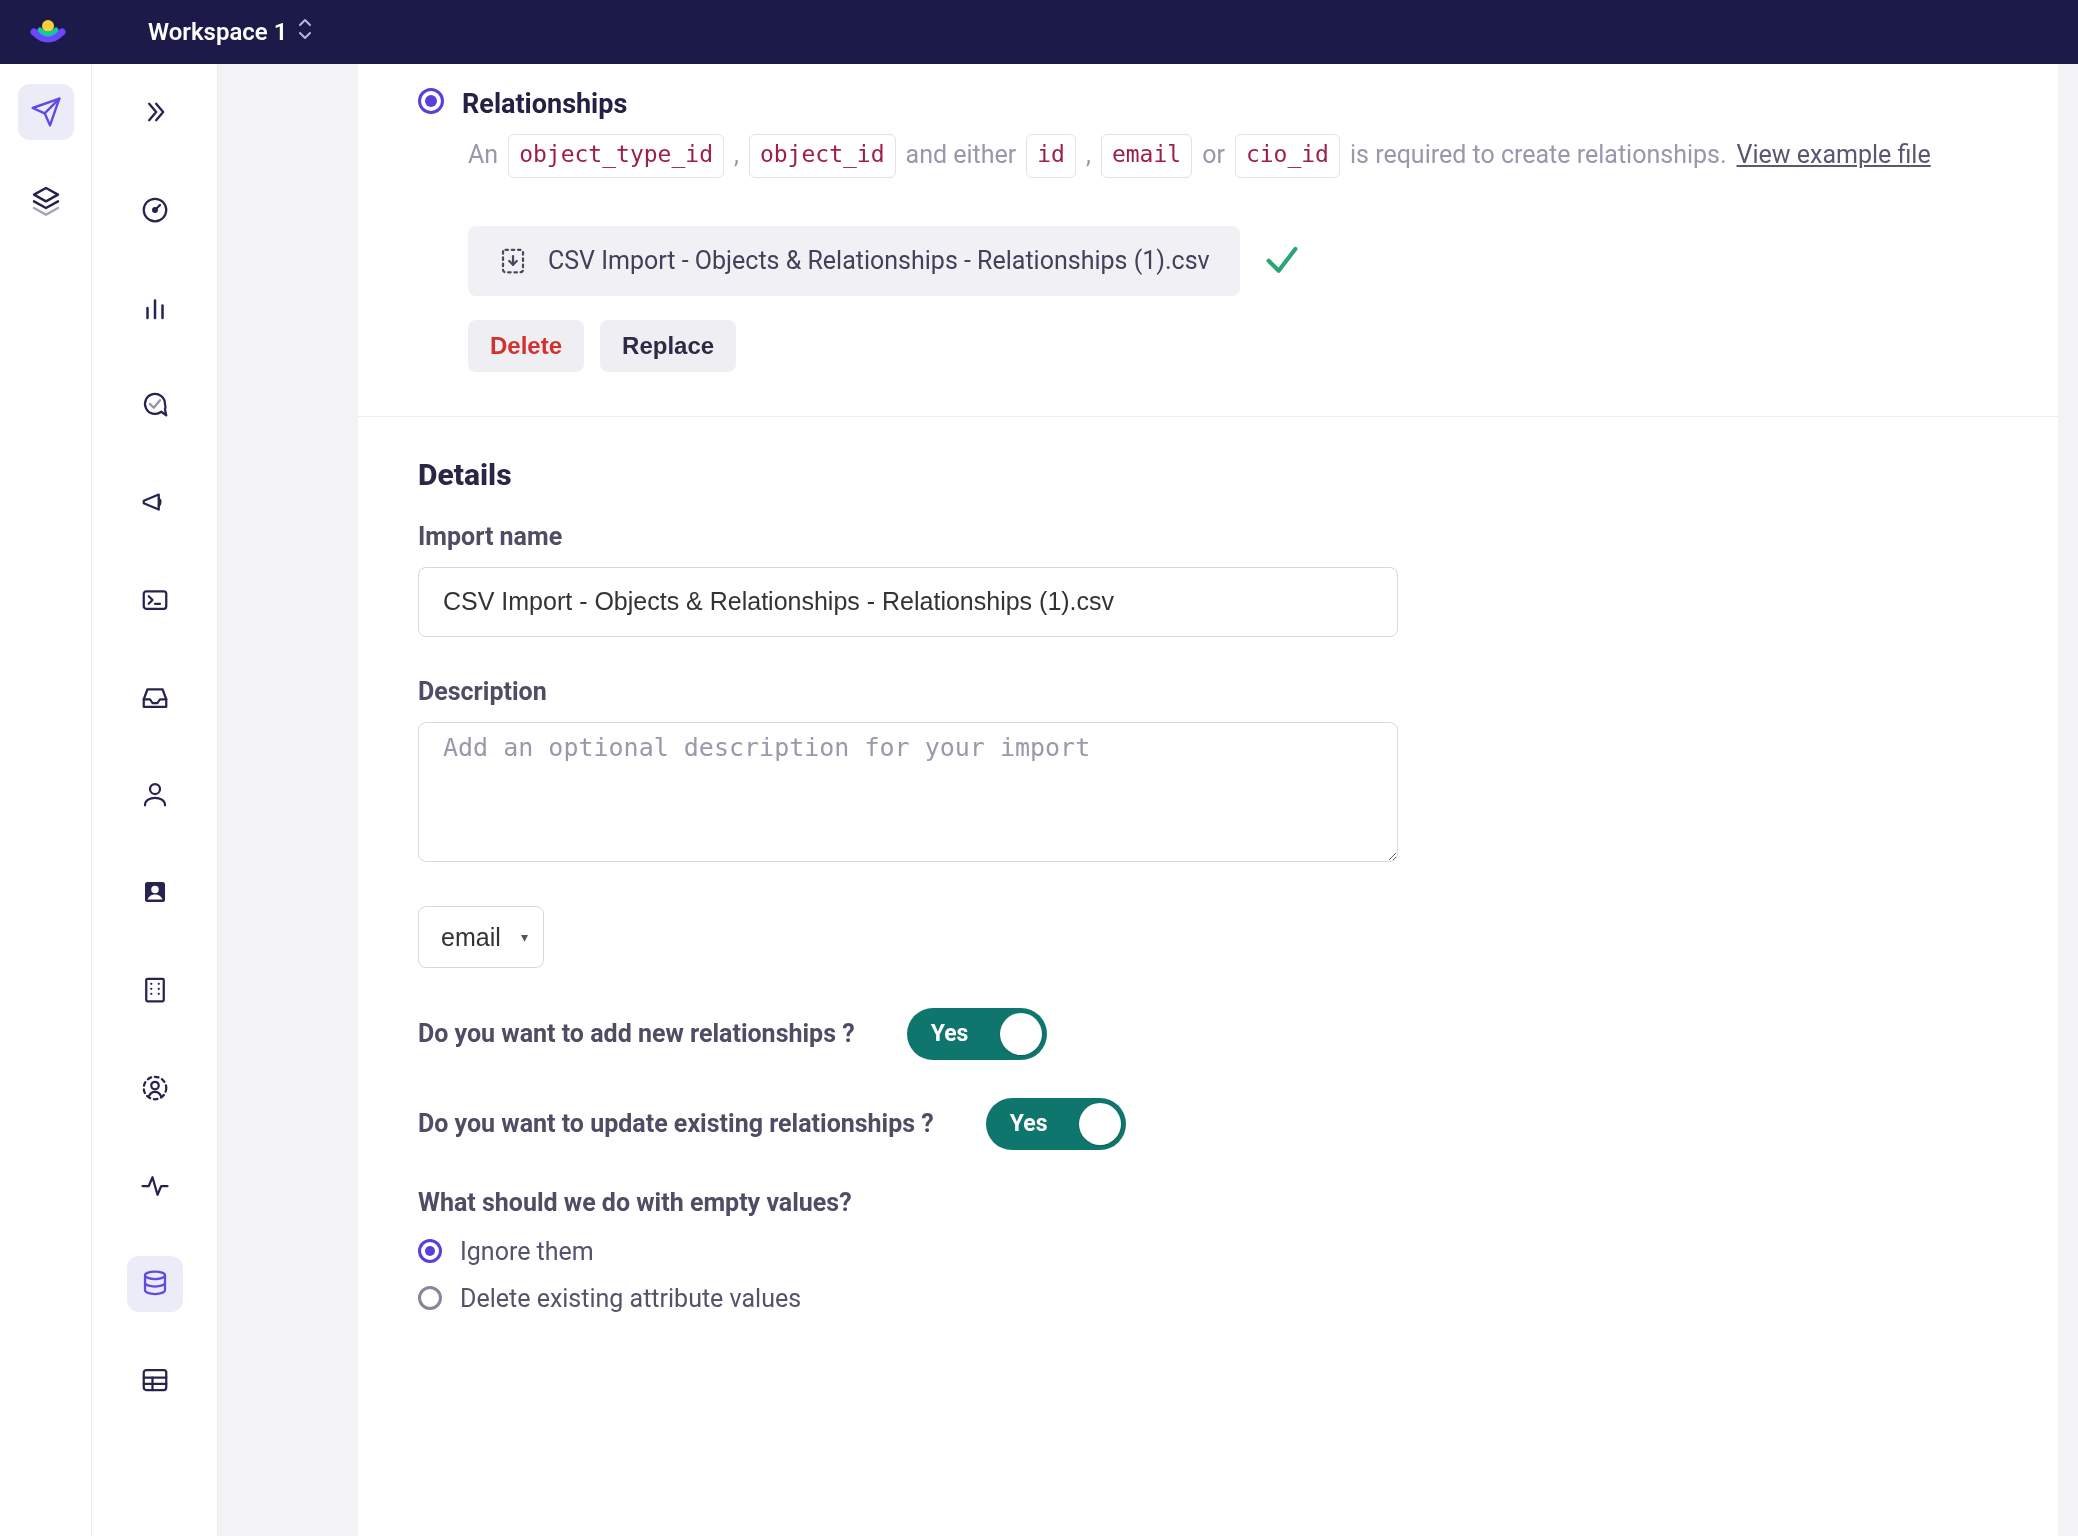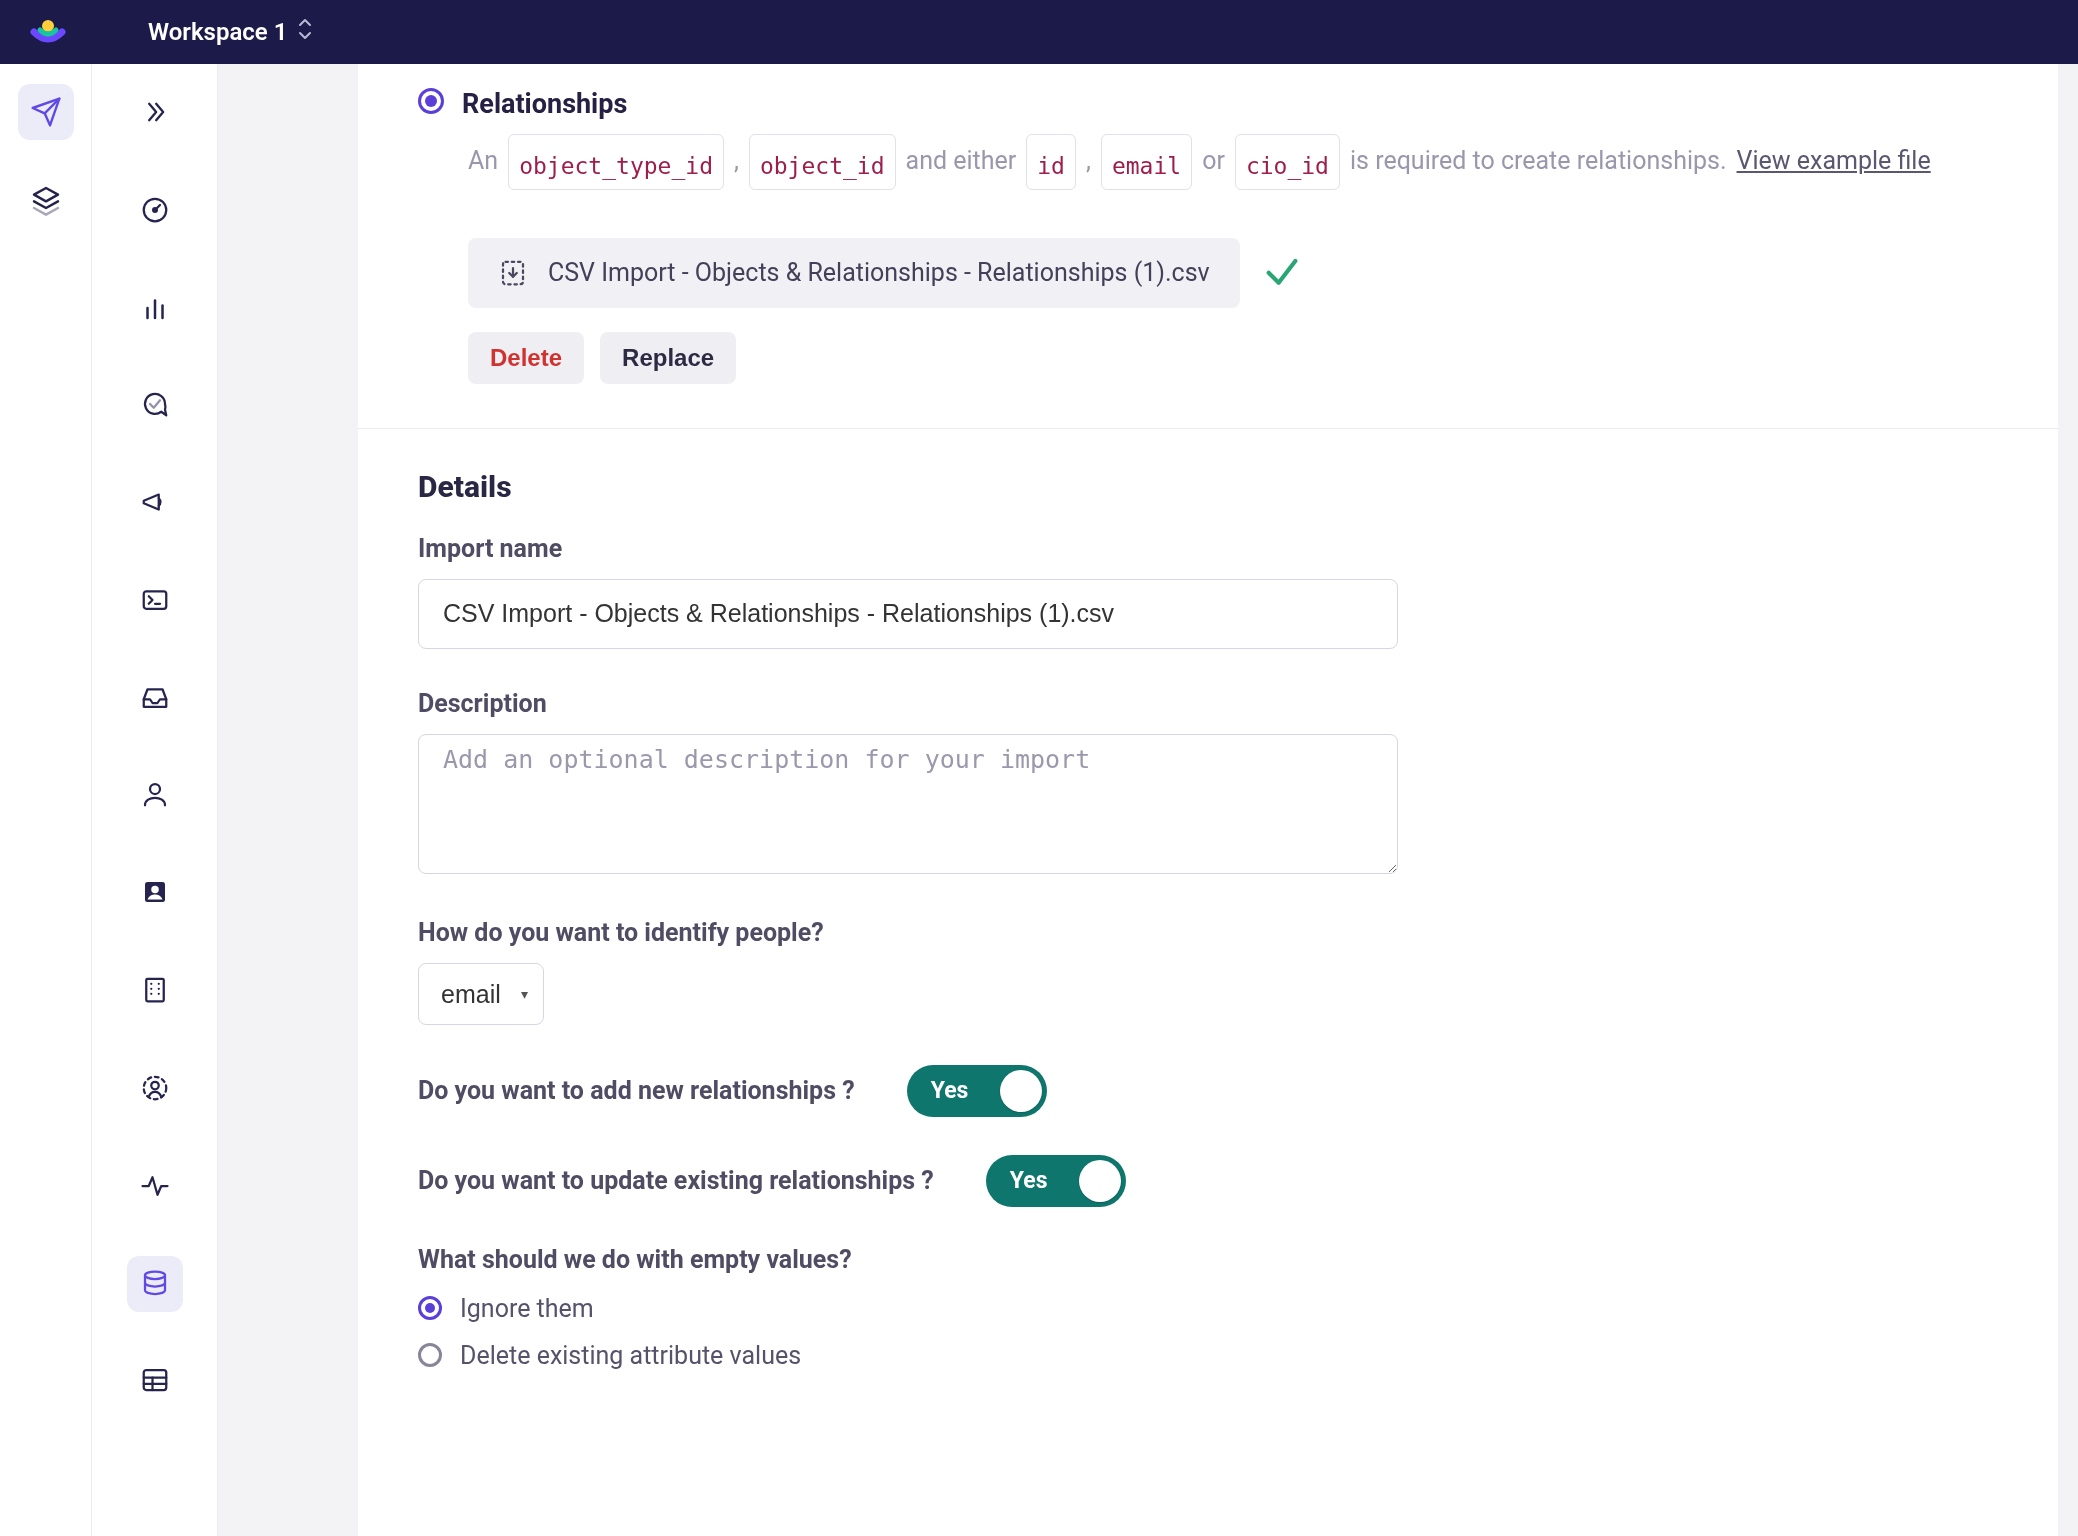--- a/index.html
+++ b/index.html
@@ -95,21 +95,21 @@
     display:flex; flex-wrap:wrap; align-items:center; gap:10px;
     line-height:1.55;
   }
   code.token {
     font-family: ui-monospace, Menlo, Consolas, monospace;
     font-size: 23px;
     color:#9e1d4b;
     background:#fff;
     border:1px solid #e2e0ea;
     border-radius:6px;
-    padding:14px 10px 4px;
+    padding:2px 10px 4px;
   }
   .example-link { color:#5a5770; text-decoration:underline; cursor:pointer;}
 
   .upload-chip {
     margin:48px 0 0 50px;
     display:inline-flex; align-items:center; gap:22px;
   }
   .upload-box {
     display:flex; align-items:center; gap:20px;
     background:#f1f1f5;
@@ -391,21 +391,20 @@
           <label class="lbl">Import name</label>
           <input class="text-input" value="CSV Import - Objects &amp; Relationships - Relationships (1).csv" style="">
         </div>
 
         <div class="fld">
           <label class="lbl">Description</label>
           <textarea class="textarea" placeholder="Add an optional description for your import" style=""></textarea>
         </div>
 
         <div class="fld">
-          <label class="lbl">How do you want to identify people?</label>
           <span class="select-wrap">
             <select class="select">
               <option>email</option>
             </select>
           </span>
         </div>
 
         <div class="qrow">
           <span class="qlabel">Do you want to add new relationships ?</span>
           <div class="toggle">

